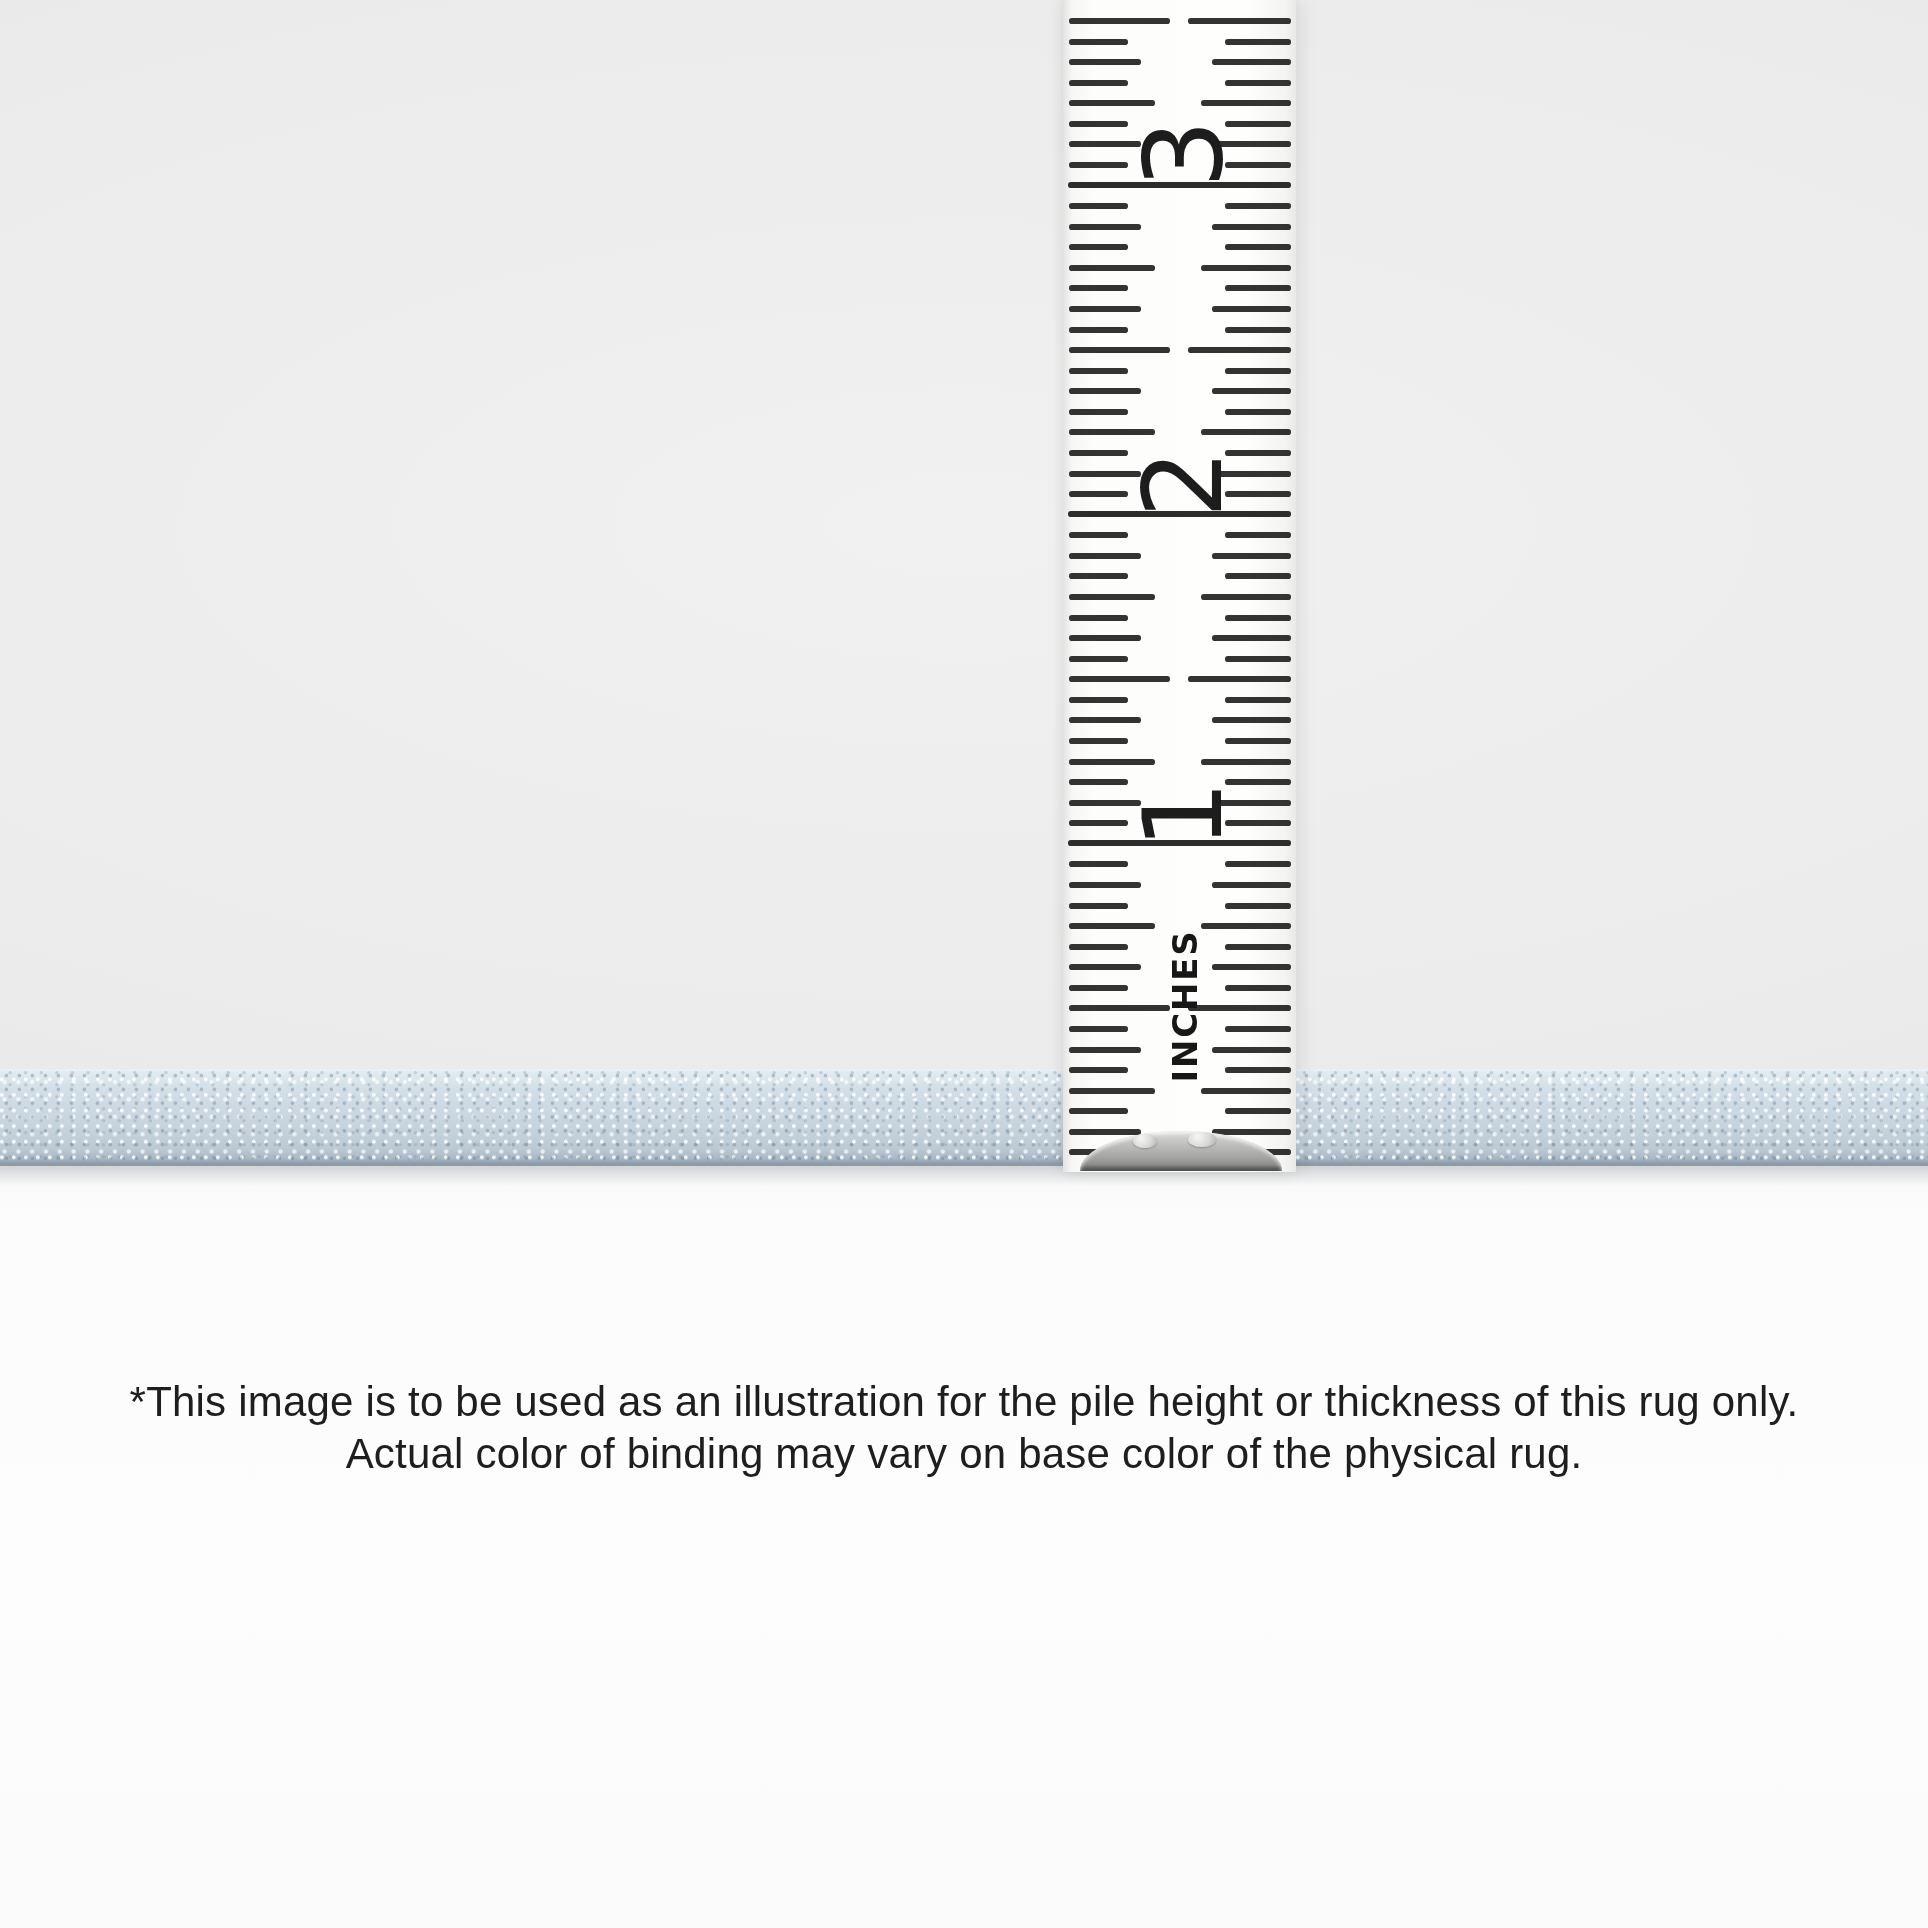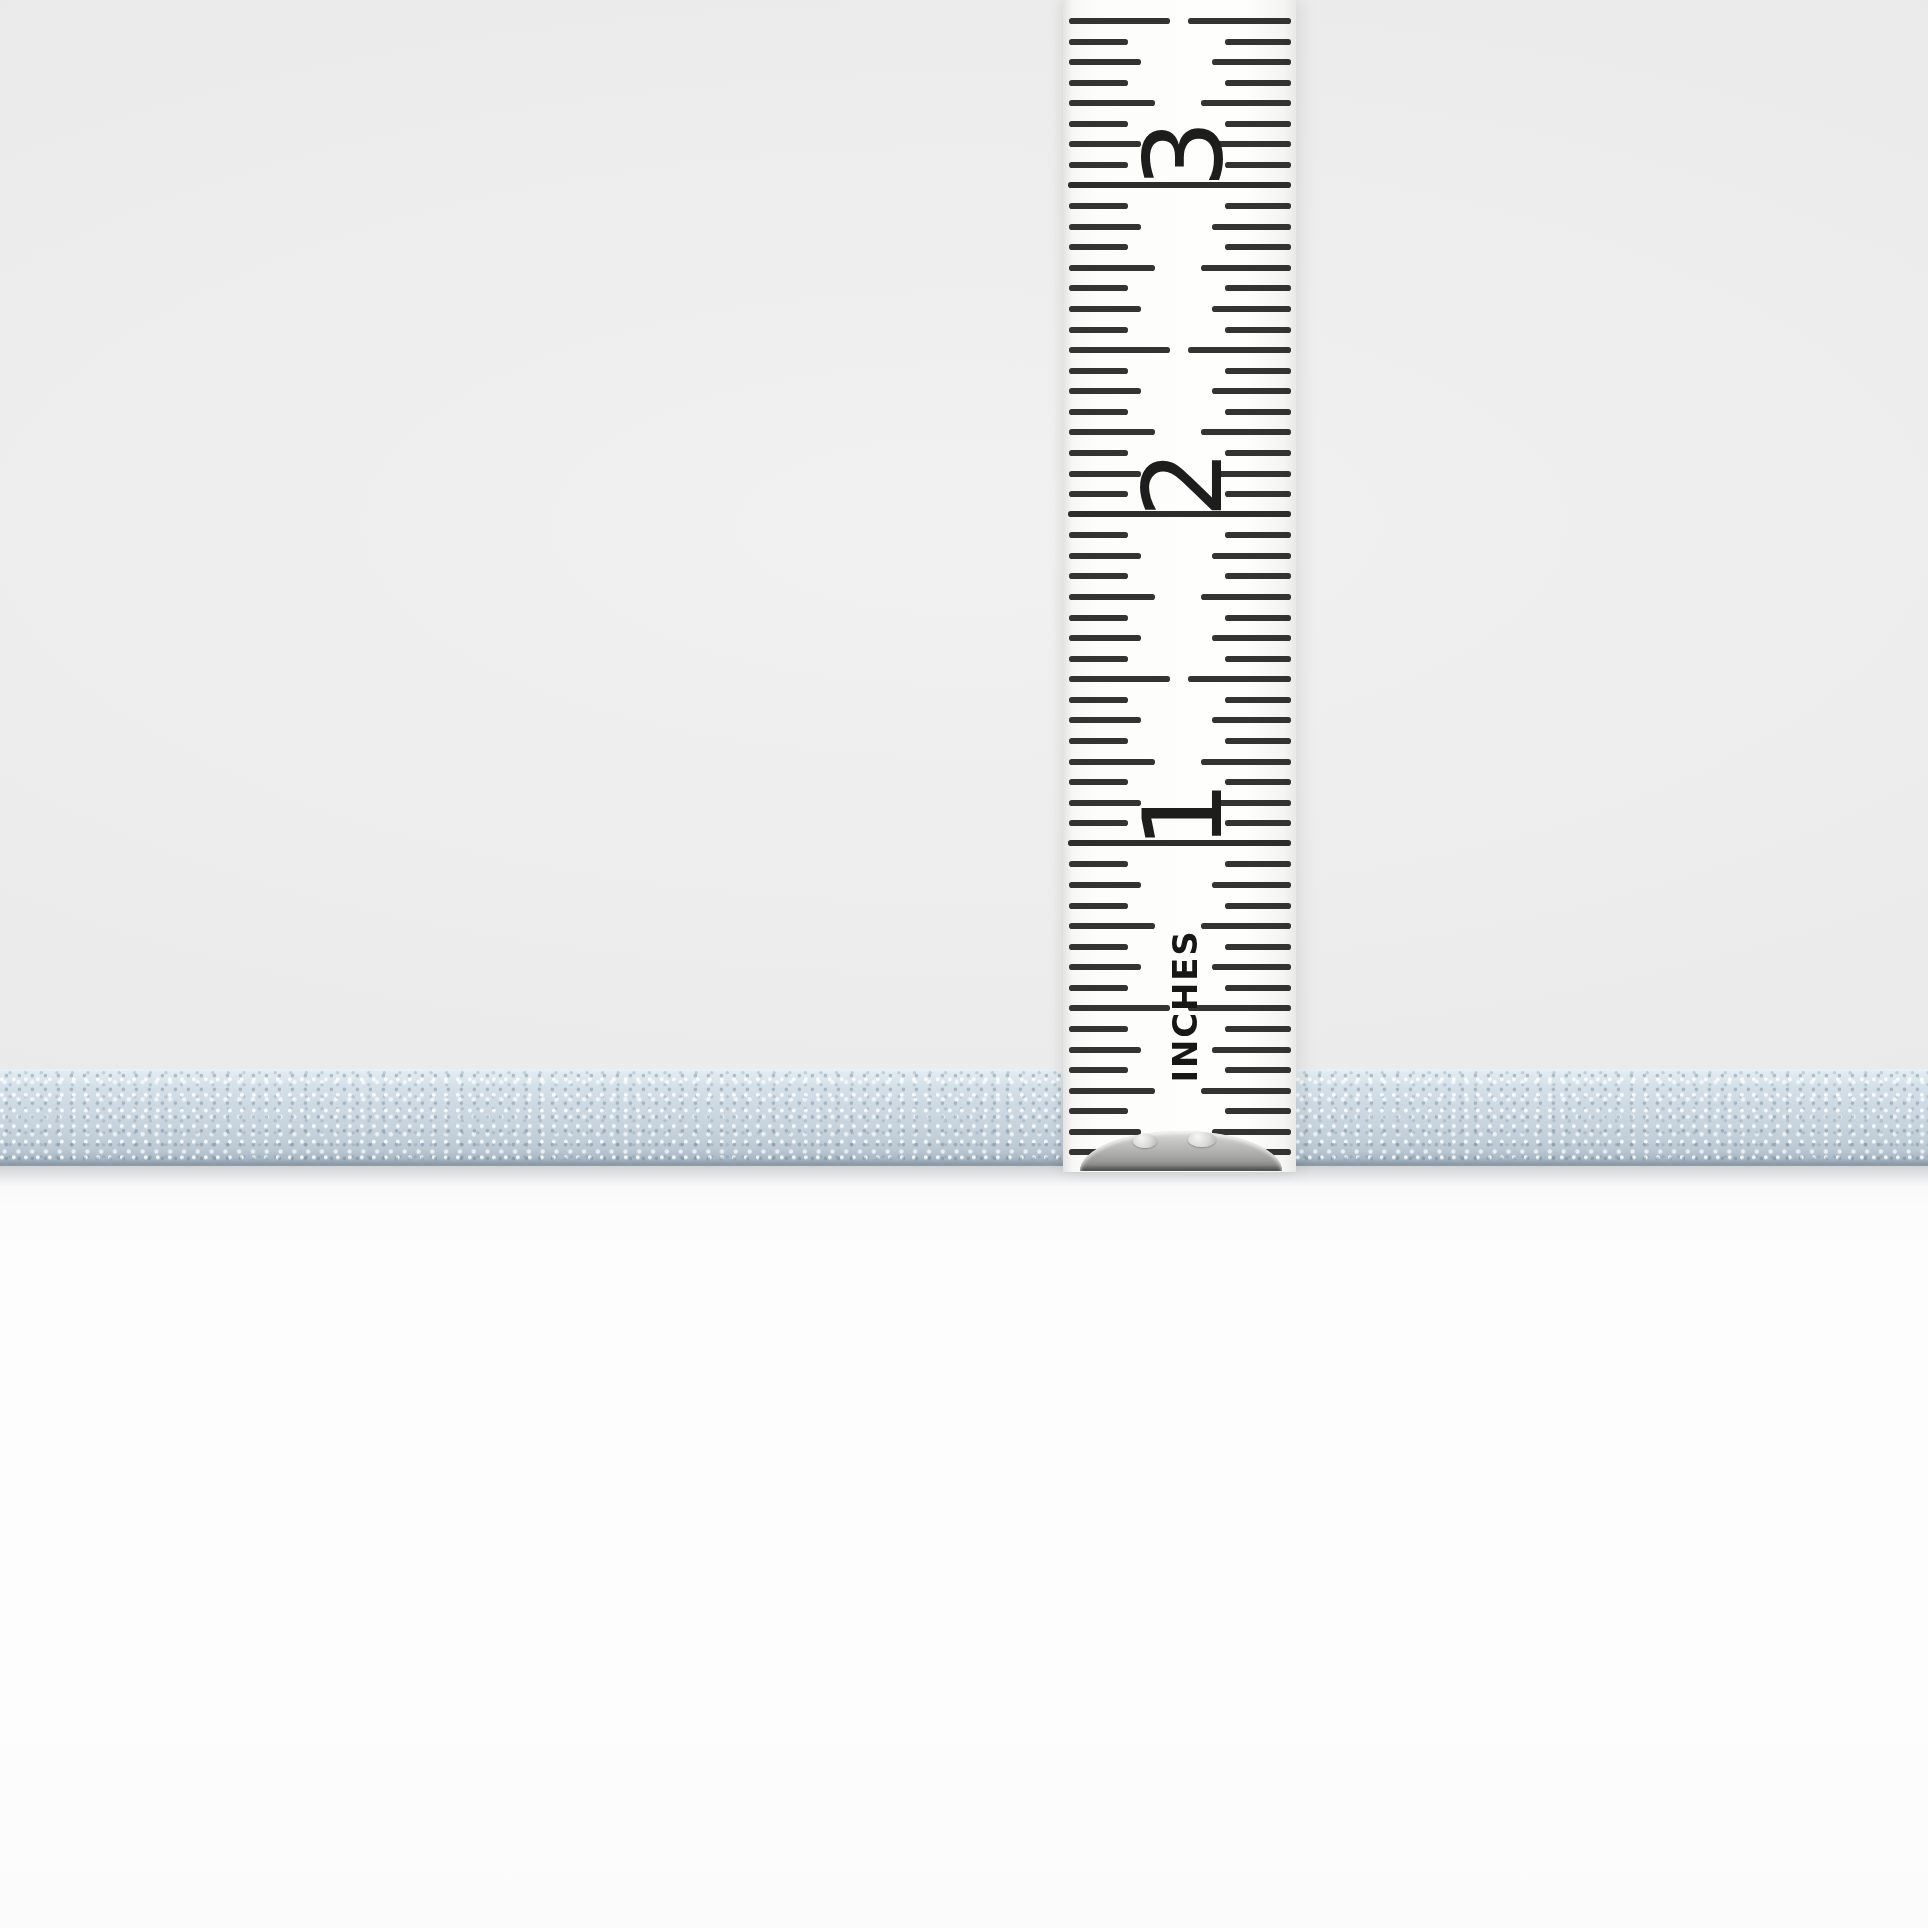--- a/index.html
+++ b/index.html
@@ -225,16 +225,18 @@
       <span>INCHES</span>
     </div>
 
     <div class="metal-tip">
       <div class="droplet d1"></div>
       <div class="droplet d2"></div>
     </div>
   </div>
 
   <div class="caption">
+    <div>*This image is to be used as an illustration for the pile height or thickness of this rug only.</div>
+    <div>Actual color of binding may vary on base color of the physical rug.</div>
   </div>
 
 </div>
 
 
 </body></html>

